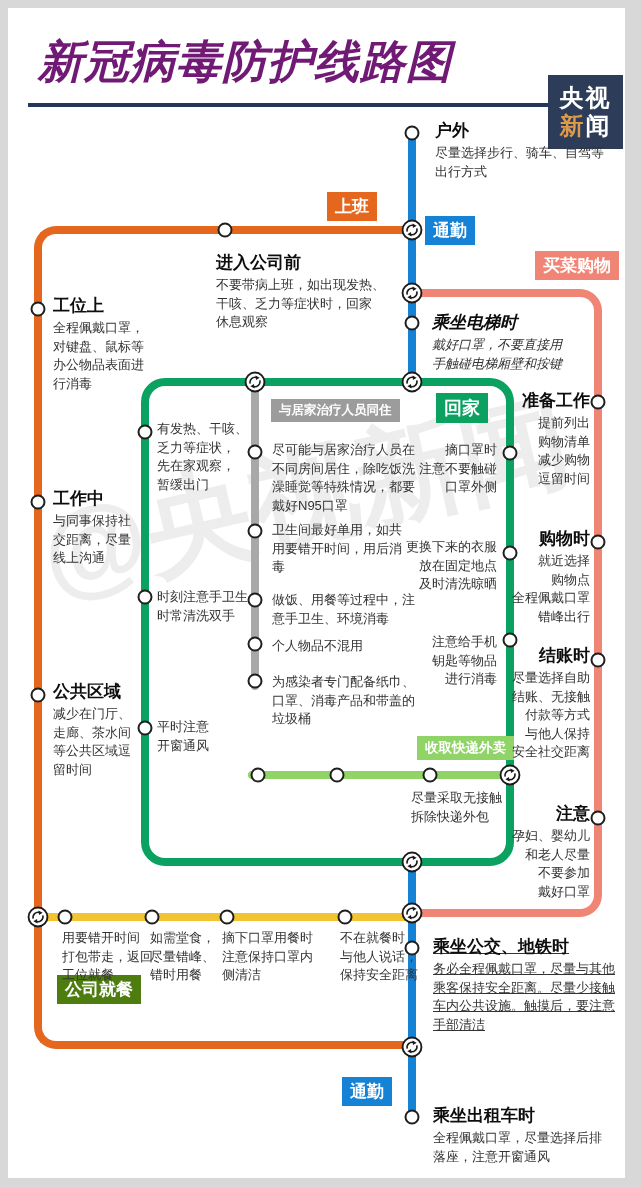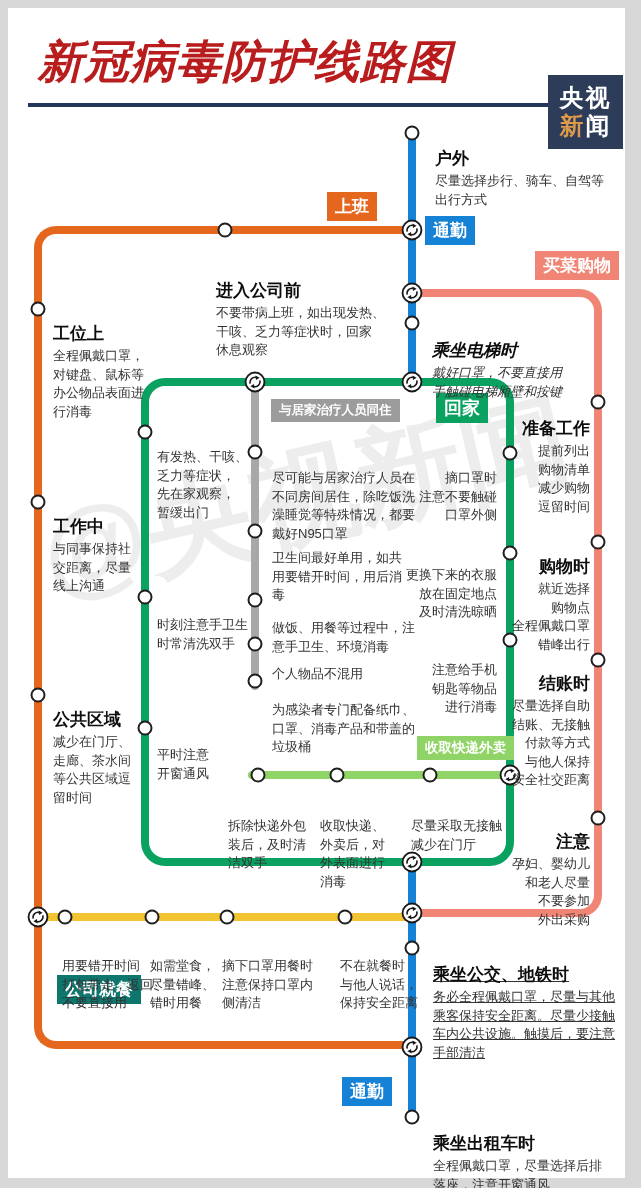--- a/index.html
+++ b/index.html
@@ -21,31 +21,31 @@
   .line { position:absolute; box-sizing:border-box; }
 
   .dot  { position:absolute; width:11px; height:11px; background:#fff; border:2.5px solid #1f1f1f;
           border-radius:50%; transform:translate(-50%,-50%); }
   .xfer { position:absolute; width:22px; height:22px; transform:translate(-50%,-50%); }
   .xfer svg { display:block; width:22px; height:22px; }
 
   .badge { position:absolute; color:#fff; font-weight:bold; text-align:center;
            padding:3px 8px; white-space:nowrap; box-sizing:border-box; }
 
-  .label { position:absolute; font-size:13px; line-height:18.5px; color:#333; white-space:nowrap;margin-top:28px; }
+  .label { position:absolute; font-size:13px; line-height:18.5px; color:#333; white-space:nowrap; }
   .label .ttl { font-weight:bold; font-size:17px; line-height:21px; color:#0d0d0d; margin-bottom:3px; }
   .label.r { text-align:right; }
 </style>
 </head>
 <body>
 
 <div class="stage">
   <div class="card"></div>
   <div class="canvas" id="canvas">
-    <div class="title" id="hdr-title" style="color: #b91c1c;">新冠病毒防护线路图</div>
+    <div class="title" id="hdr-title" style="color: #701a75;">新冠病毒防护线路图</div>
     <div class="divider" id="hdr-divider" style="background: rgb(34, 55, 89);"></div>
     <div class="logo" id="hdr-logo" style="background: rgb(44, 60, 89); margin-top: 48px;">
       <span>央视</span>
       <span><span class="accent" id="logo-accent" style="color: rgb(221, 154, 74);">新</span><span>闻</span></span>
     </div>
     <div class="watermark">@央视新闻</div>
   <div class="line" style="left: 408px; top: 127px; width: 8px; height: 259px; background: rgb(22, 130, 214); border-radius: 4px;"></div>
       <div class="line" style="left: 408px; top: 858px; width: 8px; height: 263px; background: rgb(22, 130, 214); border-radius: 4px;"></div>
       <div class="line" style="left: 34px; top: 226px; width: 382px; height: 823px; border-bottom: 8px solid rgb(229, 103, 30); border-top: 8px solid rgb(229, 103, 30); border-left: 8px solid rgb(229, 103, 30); border-radius: 22px 0px 0px 22px;"></div>
       <div class="line" style="left: 412px; top: 289px; width: 190px; height: 628px; border-bottom: 8px solid rgb(240, 133, 118); border-top: 8px solid rgb(240, 133, 118); border-right: 8px solid rgb(240, 133, 118); border-radius: 0px 22px 22px 0px;"></div>
@@ -199,21 +199,21 @@
       <div class="dot" style="left: 598px; top: 660px;"></div>
       <div class="dot" style="left: 598px; top: 818px;"></div>
       <div class="dot" style="left: 412px; top: 948px;"></div>
       <div class="dot" style="left: 412px; top: 1117px;"></div>
       <div class="badge" style="left: 327px; top: 192px; background: rgb(229, 103, 30); font-size: 17px;">上班</div>
       <div class="badge" style="left: 425px; top: 216px; background: rgb(22, 130, 214); font-size: 17px;">通勤</div>
       <div class="badge" style="left: 535px; top: 251px; background: rgb(240, 133, 118); font-size: 17px;">买菜购物</div>
       <div class="badge" style="left: 271px; top: 399px; background: rgb(156, 156, 156); font-size: 12.5px;">与居家治疗人员同住</div>
       <div class="badge" style="left: 436px; top: 393px; background: rgb(10, 161, 97); font-size: 18px;">回家</div>
       <div class="badge" style="left: 417px; top: 736px; background: rgb(144, 211, 102); font-size: 13.5px;">收取快递外卖</div>
-      <div class="badge" style="left: 57px; top: 975px; background: #0f766e; font-size: 17px;">公司就餐</div>
+      <div class="badge" style="left: 57px; top: 975px; background: #4d7c0f; font-size: 17px;">公司就餐</div>
       <div class="badge" style="left: 342px; top: 1077px; background: rgb(22, 130, 214); font-size: 17px;">通勤</div>
       <div class="label" style="left: 435px; top: 120px;">
         <div class="ttl">户外</div>
         <div>尽量选择步行、骑车、自驾等</div>
         <div>出行方式</div>
       </div>
       <div class="label" style="left: 216px; top: 252px;">
         <div class="ttl">进入公司前</div>
         <div>不要带病上班，如出现发热、</div>
         <div>干咳、乏力等症状时，回家</div>
@@ -311,46 +311,35 @@
         <div class="ttl">公共区域</div>
         <div>减少在门厅、</div>
         <div>走廊、茶水间</div>
         <div>等公共区域逗</div>
         <div>留时间</div>
       </div>
       <div class="label" style="left: 157px; top: 718px; text-align: right;">
         <div>平时注意</div>
         <div>开窗通风</div>
       </div>
-      <div class="label" style="left: 228px; top: 789px;">
-        <div>拆除快递外包</div>
-        <div>装后，及时清</div>
-        <div>洁双手</div>
-      </div>
-      <div class="label" style="left: 320px; top: 789px;">
-        <div>收取快递、</div>
-        <div>外卖后，对</div>
-        <div>外表面进行</div>
-        <div>消毒</div>
-      </div>
       <div class="label" style="left: 411px; top: 789px;">
         <div>尽量采取无接触</div>
-        <div>减少在门厅</div>
+        <div>拆除快递外包</div>
       </div>
       <div class="label r" style="right: 51px; top: 803px;">
         <div class="ttl">注意</div>
         <div>孕妇、婴幼儿</div>
         <div>和老人尽量</div>
         <div>不要参加</div>
-        <div>外出采购</div>
+        <div>戴好口罩</div>
       </div>
       <div class="label" style="left: 62px; top: 929px;">
         <div>用要错开时间</div>
         <div>打包带走，返回</div>
-        <div>不要直接用</div>
+        <div>工位就餐</div>
       </div>
       <div class="label" style="left: 150px; top: 929px;">
         <div>如需堂食，</div>
         <div>尽量错峰、</div>
         <div>错时用餐</div>
       </div>
       <div class="label" style="left: 222px; top: 929px;">
         <div>摘下口罩用餐时</div>
         <div>注意保持口罩内</div>
         <div>侧清洁</div>

